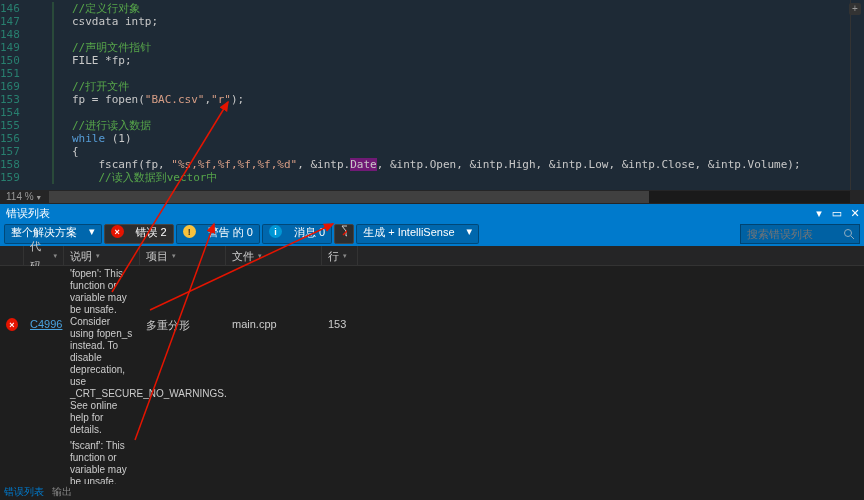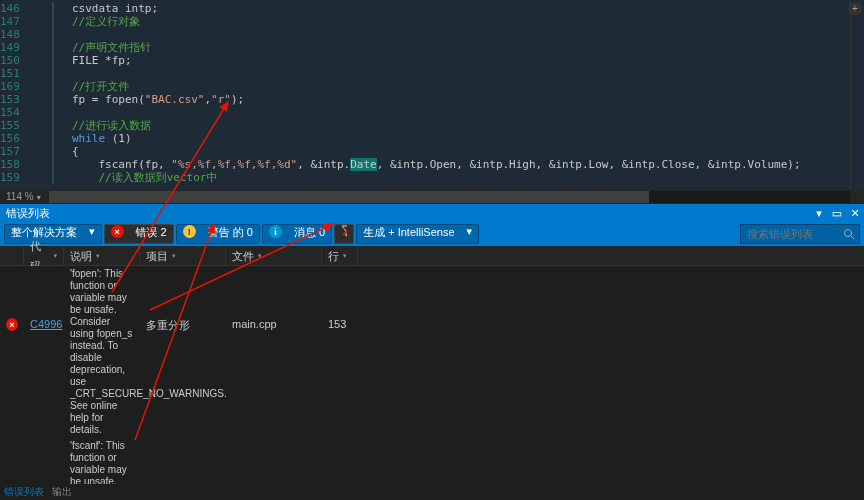--- a/index.html
+++ b/index.html
@@ -45,21 +45,21 @@
   height: 13px;
   line-height: 13px;
   white-space: pre;
   border-left: 2px solid #2a4a3a;
   padding-left: 18px;
 }
 .comment { color: #57a64a; }
 .kw { color: #569cd6; }
 .str { color: #d69d85; }
 .ident { color: #c8c8c8; }
-.hl { background: #0f766e; }
+.hl { background: #701a75; }
 .minimap {
   width: 14px;
   background: #1e2a36;
   border-left: 1px solid #333;
 }
 .mini-top {
   position: absolute;
   right: 3px; top: 3px;
   width: 12px; height: 12px;
   background: #333;
@@ -236,22 +236,22 @@
       <div class="ln">169</div>
       <div class="ln">153</div>
       <div class="ln">154</div>
       <div class="ln">155</div>
       <div class="ln">156</div>
       <div class="ln">157</div>
       <div class="ln">158</div>
       <div class="ln">159</div>
     </div>
   <div class="code" id="code">
+      <div class="row"><span class="comment">//定义行对象</span></div>
       <div class="row"><span class="ident">csvdata intp;</span></div>
-      <div class="row"><span class="comment">//定义行对象</span></div>
       <div class="row"></div>
       <div class="row"><span class="comment">//声明文件指针</span></div>
       <div class="row"><span class="ident">FILE *fp;</span></div>
       <div class="row"></div>
       <div class="row"><span class="comment">//打开文件</span></div>
       <div class="row"><span class="ident">fp = fopen(</span><span class="str">"BAC.csv"</span><span class="ident">,</span><span class="str">"r"</span><span class="ident">);</span></div>
       <div class="row"></div>
       <div class="row"><span class="comment">//进行读入数据</span></div>
       <div class="row"><span class="kw">while</span><span class="ident"> (1)</span></div>
       <div class="row"><span class="ident">{</span></div>

